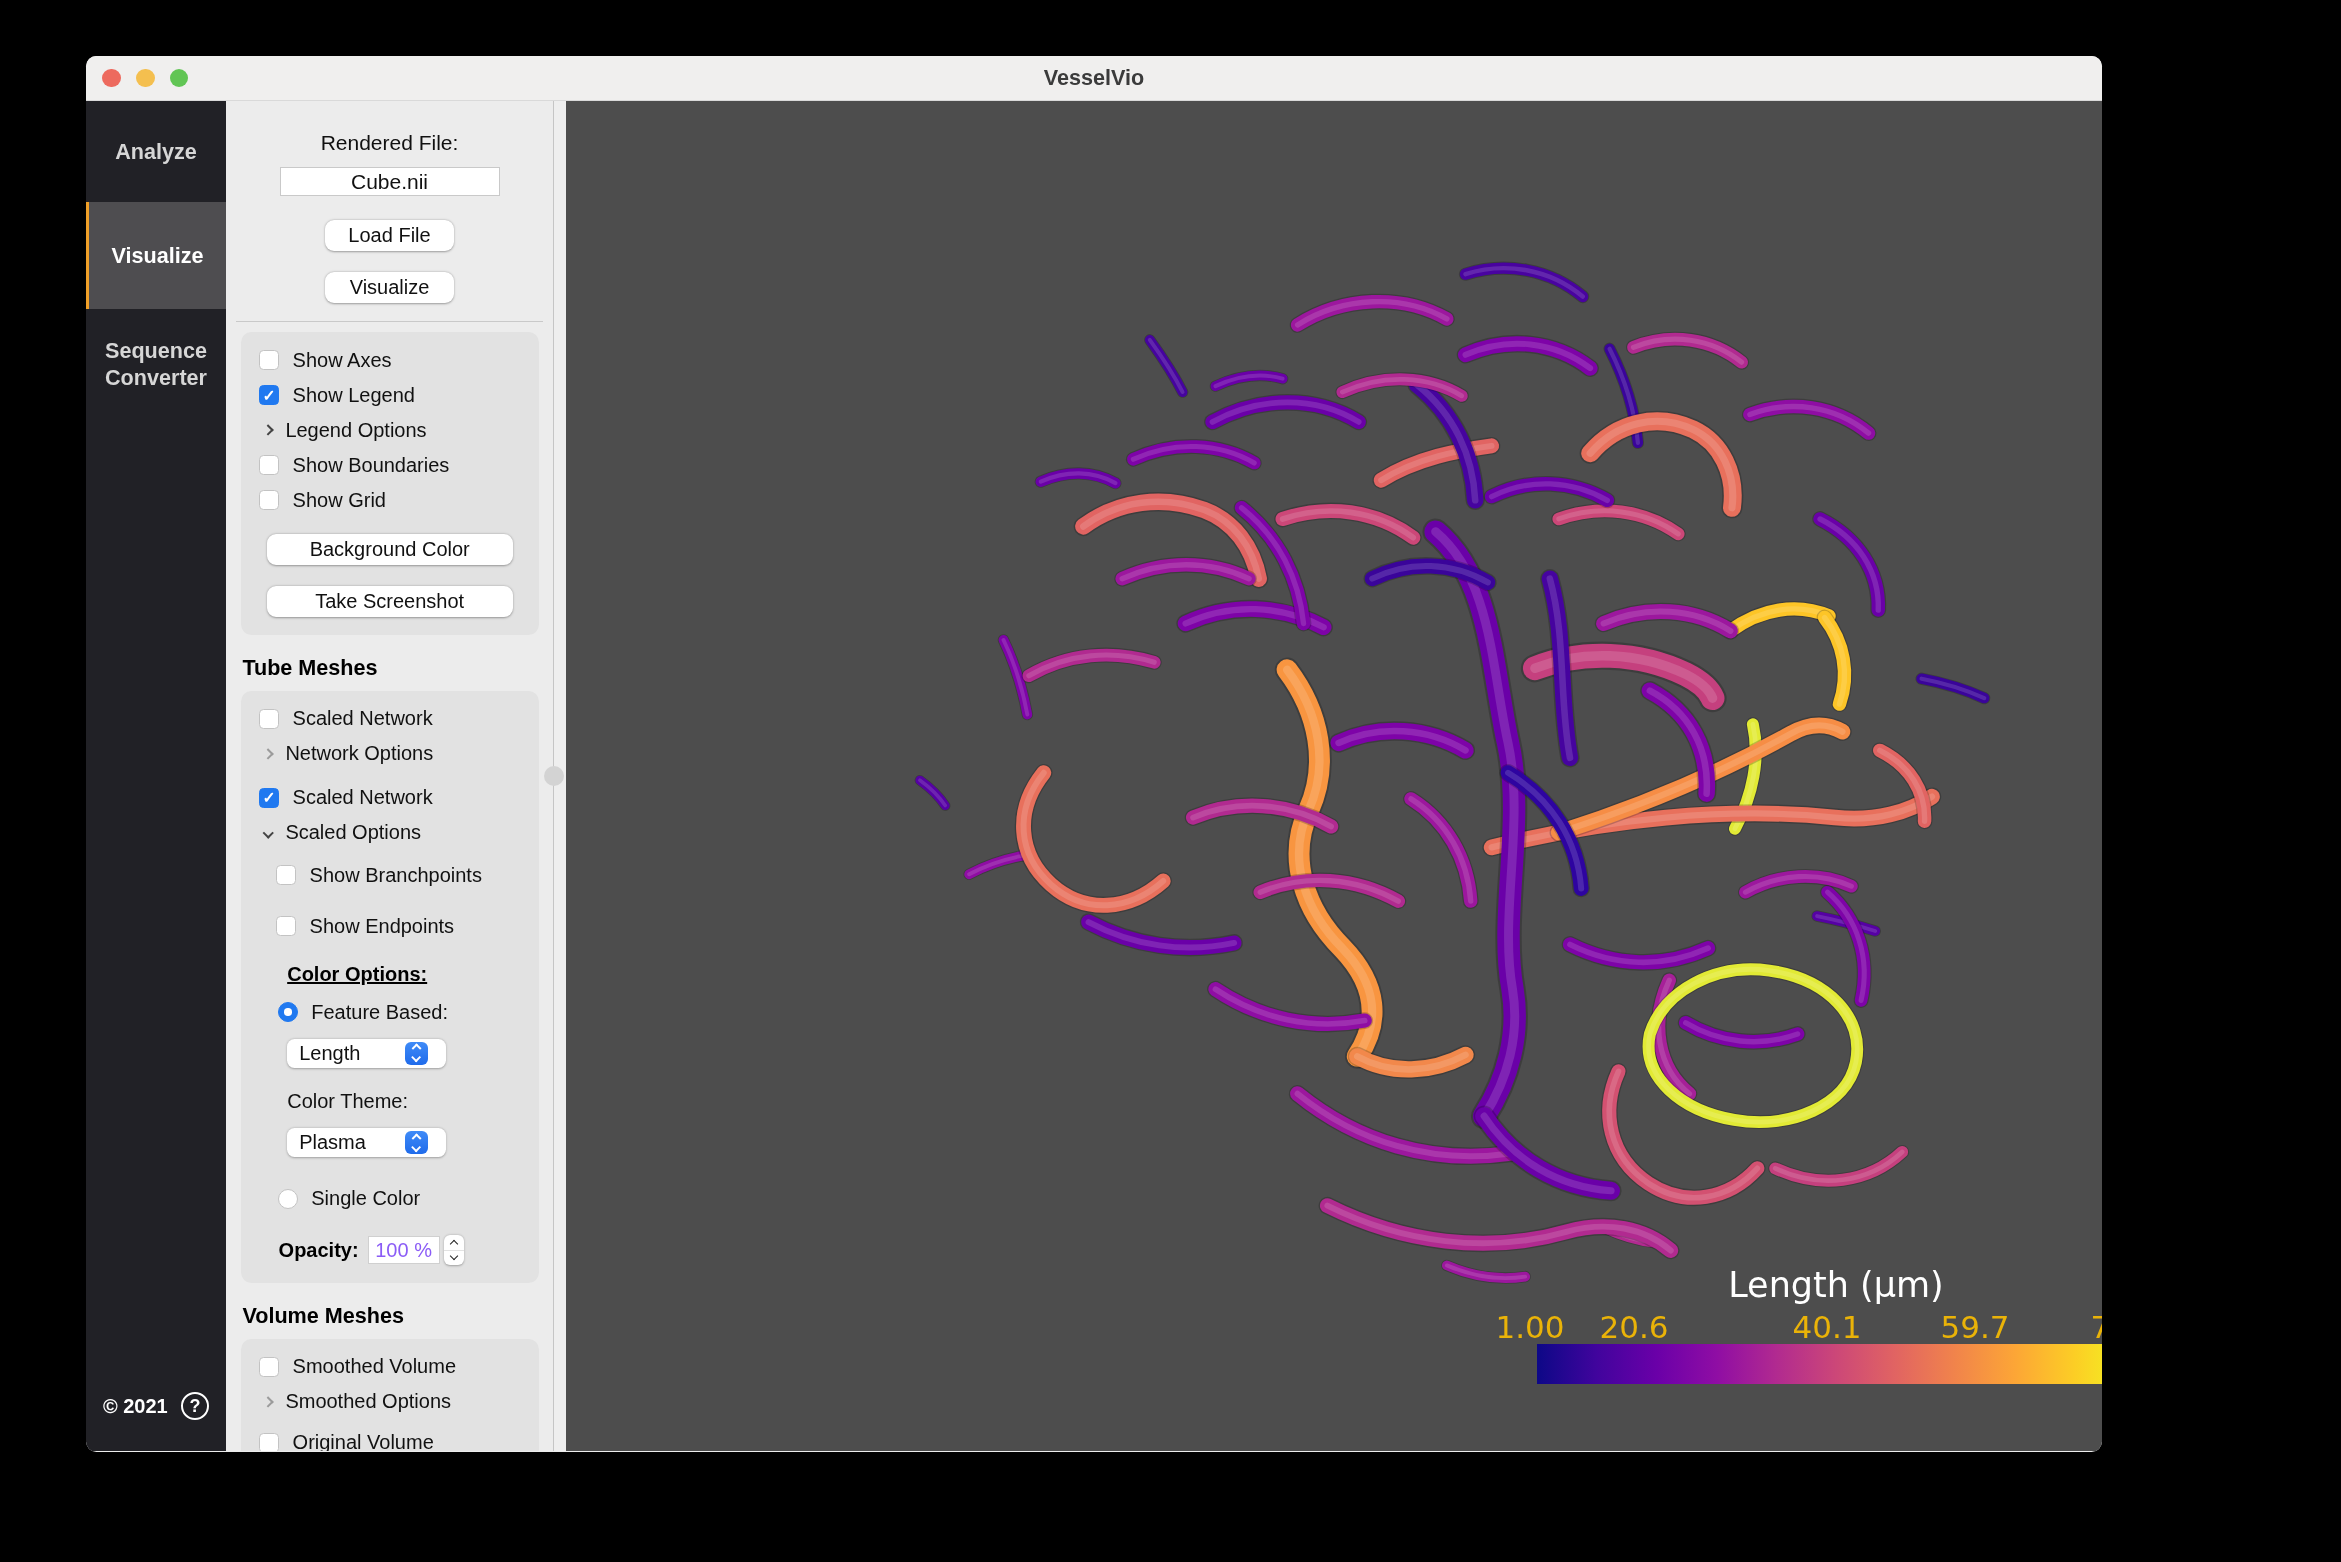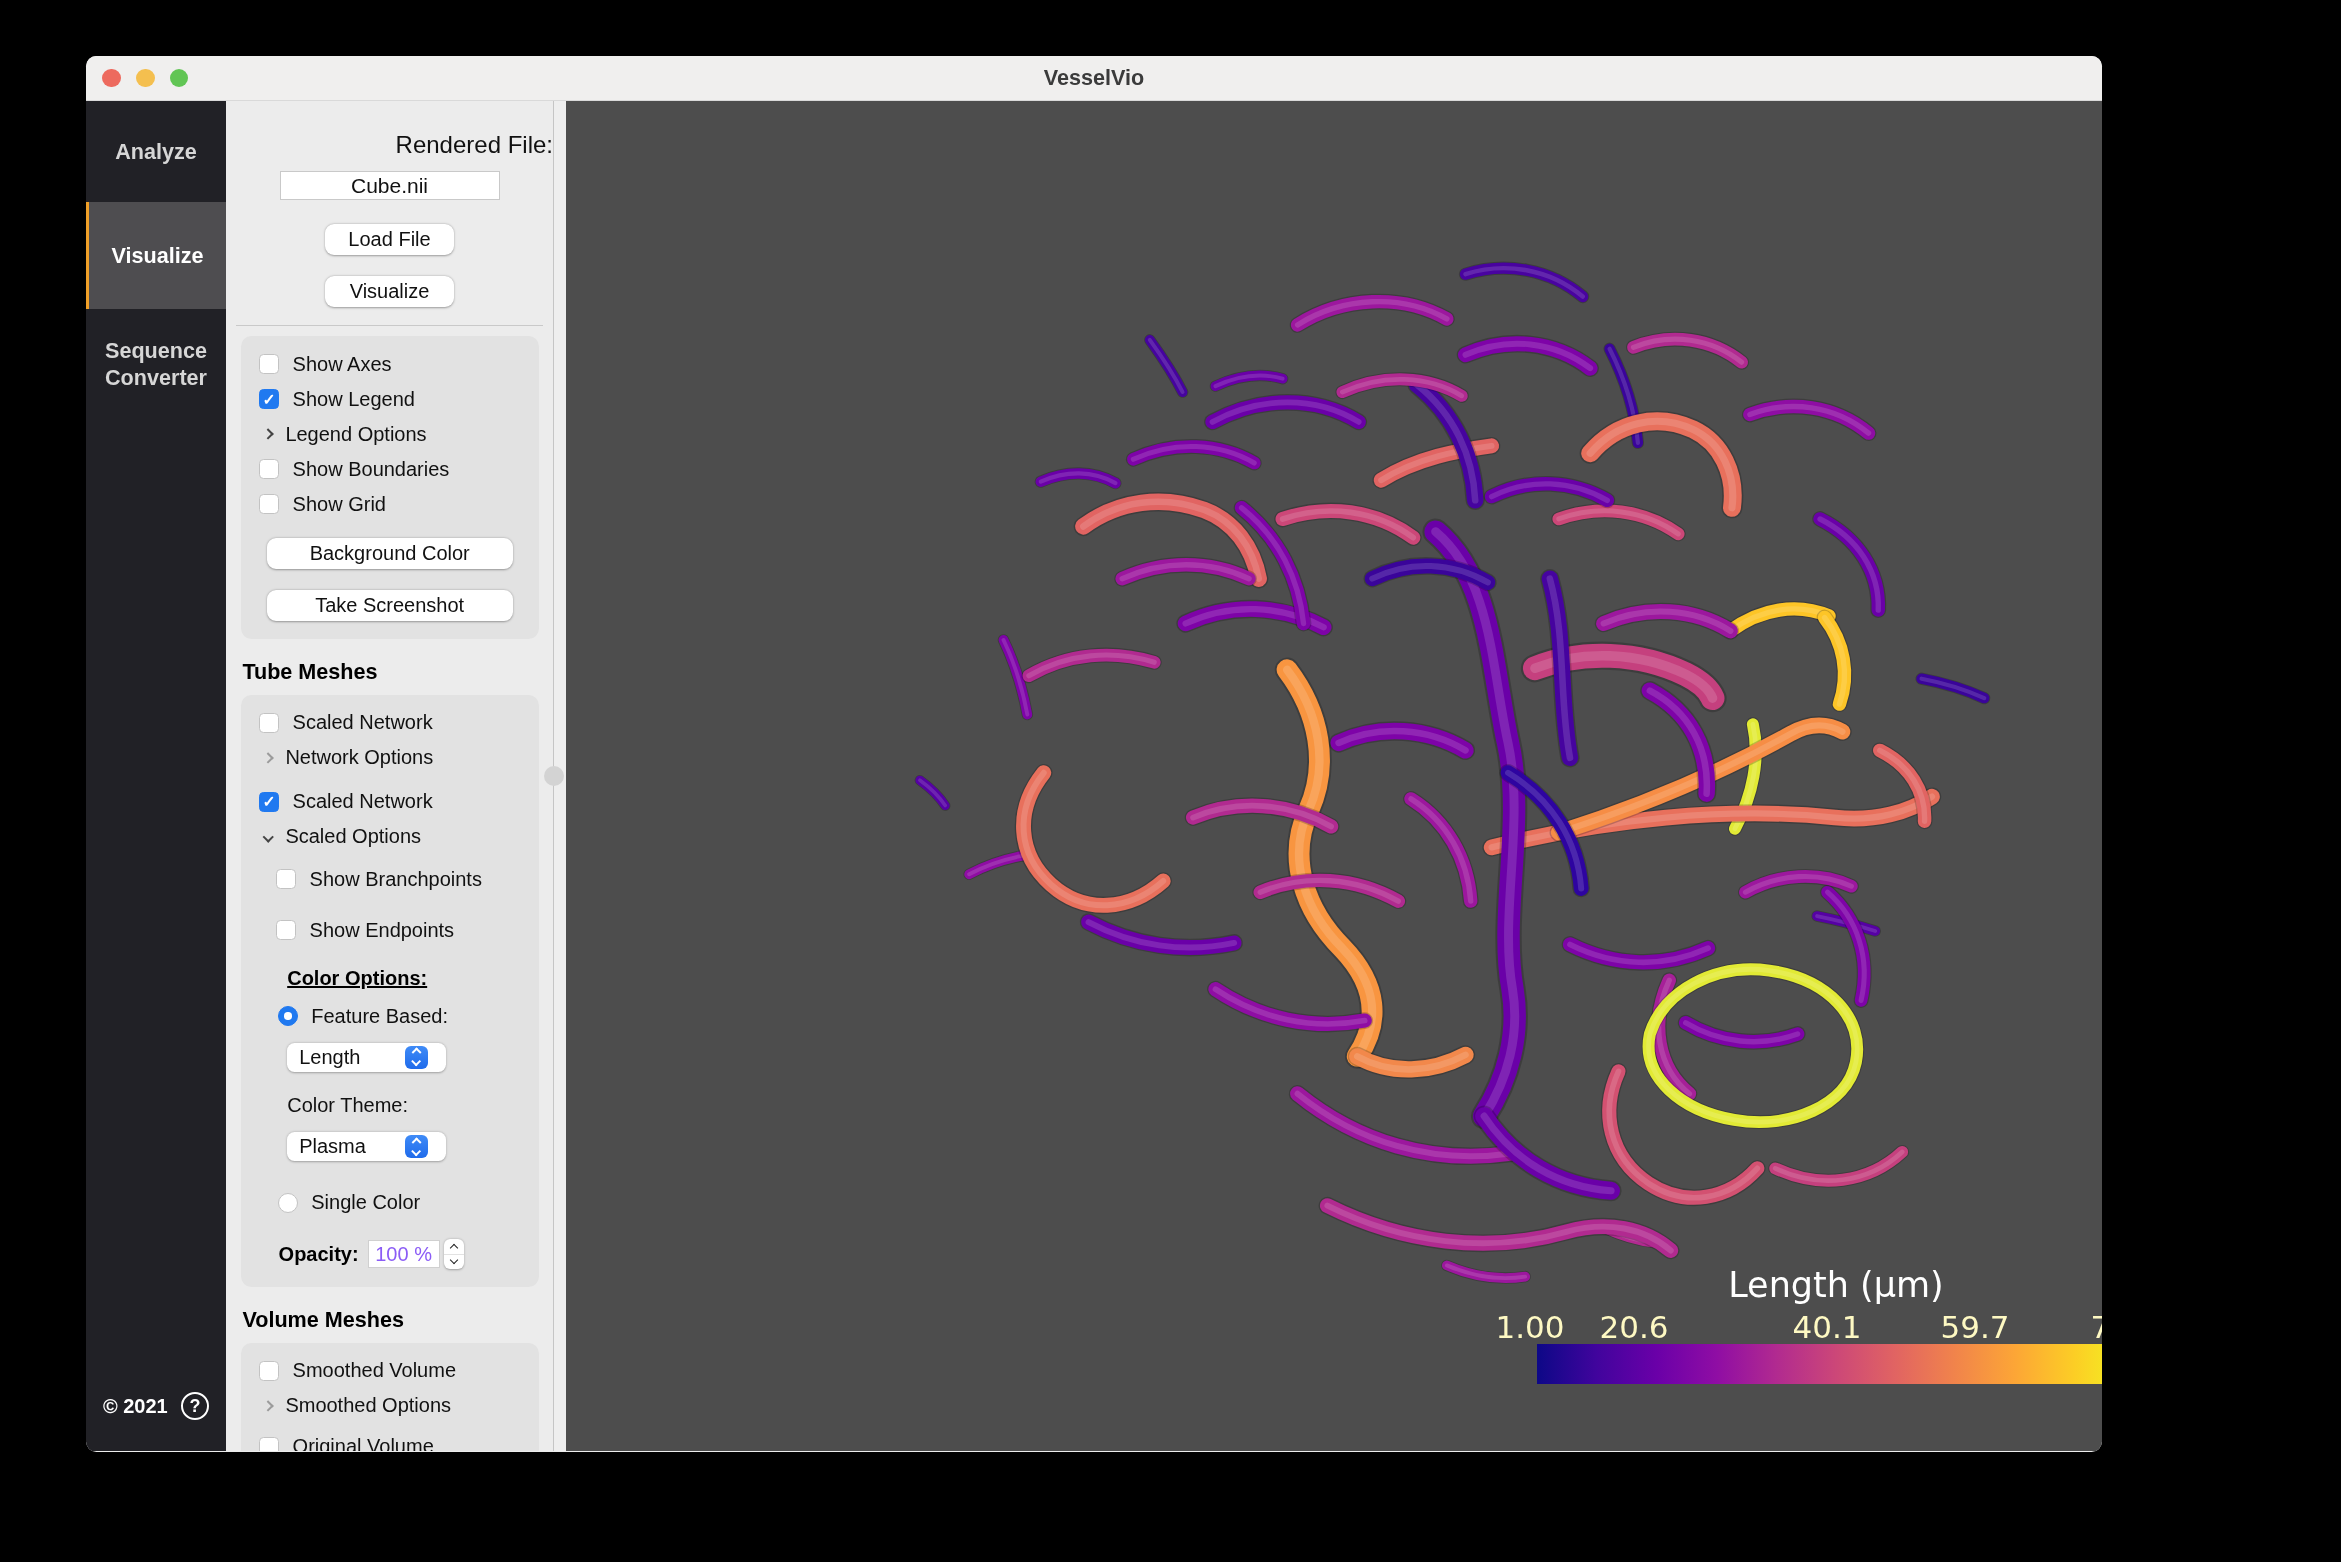--- a/index.html
+++ b/index.html
@@ -25,21 +25,21 @@
                     display:flex; align-items:center; justify-content:center; gap:13.4px; }
   .copyright { color:#fff; font-weight:bold; font-size:20px; }
   .help-circle { width:28px; height:28px; border:2.2px solid #fff; border-radius:50%;
                  color:#fff; font-weight:bold; font-size:18px; display:flex; align-items:center; justify-content:center; }
   
   .panel { position:relative; width:340px; flex:0 0 340px; background:#ececec; display:flex; }
   .panel-content { width:327px; overflow:hidden; position:relative; }
   .splitter { width:12.7px; background:#eeeeee; border-left:0.7px solid #c5c5c5; position:relative; }
   .splitter-dot { position:absolute; left:-10.4px; top:665px; width:20px; height:20px;
                   background:#d3d3d3; border-radius:50%; }
-  .p-label { text-align:right; font-size:24px; color:#111; }
+  .p-label { text-align:center; font-size:21px; color:#111; }
   .rendered-label { margin-top:30px; }
   .file-field { margin:12px auto 0; width:220px; height:29px; background:#fff; border:0.7px solid #c9c9c9;
                 display:flex; align-items:center; justify-content:center; font-size:21px; color:#111; }
   .btn { display:block; margin:0 auto; width:129px; height:31px; background:#fff; border:none; border-radius:9px;
          box-shadow:0 0.7px 2.2px rgba(0,0,0,.35); font-size:20px; color:#111; font-family:inherit; }
   .btn-load { margin-top:24px; }
   .btn-vis  { margin-top:21px; }
   .divider { margin:18px 10.4px 0; border-top:0.7px solid #c9c9c9; }
   .groupbox { margin:10.4px auto 0; width:298px; background:#e2e2e2; border-radius:10.4px; padding:16.4px 0 18px 18.7px; }
   .row { display:flex; align-items:center; margin-top:12px; }
@@ -79,21 +79,21 @@
              align-items:center; justify-content:center; }
   .stepchev { width:6px; height:6px; border-top:1.9px solid #222; border-right:1.9px solid #222; }
   .stepchev.up { transform:rotate(-45deg); margin-top:3px; }
   .stepchev.dn { transform:rotate(135deg); margin-bottom:3px; border-top-color:#222; }
   .step-div { width:100%; border-top:0.7px solid #e2e2e2; margin:2.2px 0; }
   
   .viewport { position:relative; flex:1; background:#4d4d4d; overflow:hidden; }
   .viewport svg { position:absolute; left:0; top:0; }
   .legend-title { position:absolute; left:971px; top:1164px; width:598px; text-align:center;
                   color:#fff; font-size:35px; font-family:"DejaVu Sans", sans-serif; letter-spacing:0px; }
-  .tick { position:absolute; top:1208px; transform:translateX(-50%); color:#fef9c3; font-size:31px;
+  .tick { position:absolute; top:1208px; transform:translateX(-50%); color:#eab308; font-size:31px;
           font-family:"DejaVu Sans", sans-serif; }
   .t0{left:964px;} .t1{left:1068px;} .t2{left:1261px;} .t3{left:1409px;} .t4{left:1559px;}
   .colorbar { position:absolute; left:971px; top:1243px; width:598px; height:40px; }
 </style>
 </head>
 <body>
 
 <div class="window">
 
   <div class="titlebar">

